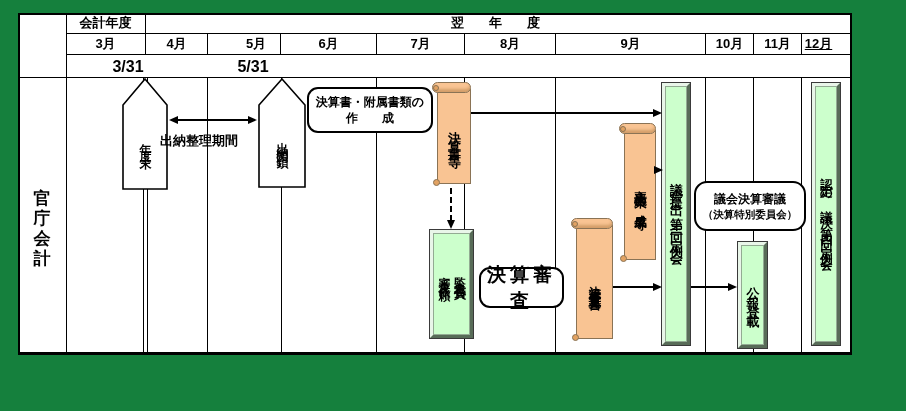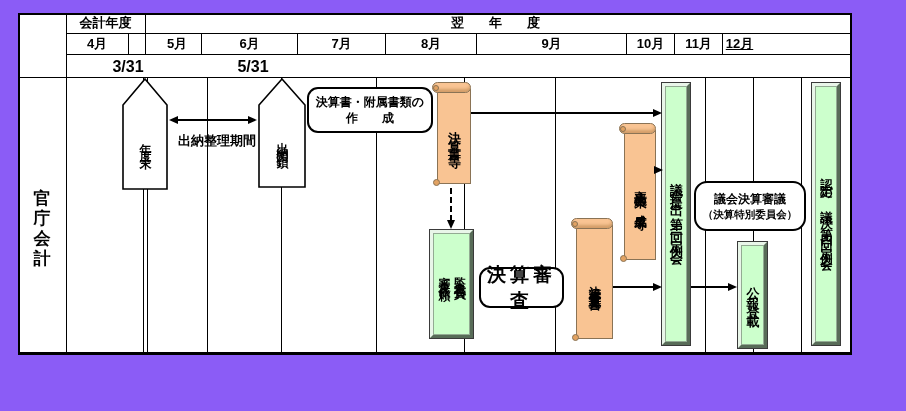--- a/index.html
+++ b/index.html
@@ -4,21 +4,21 @@
 <style>
   :root{
     --scroll-fill:#F9C493;
     --scroll-line:#8A7355;
     --scroll-curl:#E2A262;
     --green-fill:#CCFFCC;
     --ink:#000;
   }
   *{margin:0;padding:0;box-sizing:border-box;}
   body{background:#fff;font-family:"Liberation Sans","DejaVu Sans",sans-serif;color:var(--ink);}
-  #app{position:relative;width:906px;height:411px;background:#8b5cf6;overflow:hidden;font-weight:bold;}
+  #app{position:relative;width:906px;height:411px;background:#15803d;overflow:hidden;font-weight:bold;}
   .abs{position:absolute;}
   
   .frame{left:18px;top:13px;width:834px;height:342px;border:2px solid #000;border-bottom-width:3px;background:#fff;}
   .hline{background:#000;height:1px;z-index:1;}
   .vline{background:#000;width:1px;z-index:1;}
   
   .hcell{display:flex;align-items:center;justify-content:center;font-size:13px;}
   .mrow{left:66px;top:33px;width:786px;height:21px;display:flex;z-index:2;}
   .mcell{display:flex;align-items:center;justify-content:center;font-size:13px;border-left:1px solid #000;}
   .mcell:first-child{border-left:none;}
@@ -64,20 +64,21 @@
   <div class="abs vline" style="left:145px;top:13px;height:41px;"></div>
 
   <div class="abs hcell" style="left:66px;top:13px;width:79px;height:20px;">
       <span>会計年度</span>
     </div>
   <div class="abs hcell" style="left:145px;top:13px;width:707px;height:20px;letter-spacing:6px;">
       <span>翌　年　度</span>
     </div>
 
   <div class="abs mrow">
+      <div class="mcell" style="width: 79px;">3月</div>
       <div class="mcell" style="width: 62px;">4月</div>
       <div class="mcell" style="width: 73px; padding-left: 24px;">5月</div>
       <div class="mcell" style="width: 96px;">6月</div>
       <div class="mcell" style="width: 88px;">7月</div>
       <div class="mcell" style="width: 91px;">8月</div>
       <div class="mcell" style="width: 150px;">9月</div>
       <div class="mcell" style="width: 48px;">10月</div>
       <div class="mcell" style="width: 48px;">11月</div>
       <div class="mcell" style="width: 34px; text-decoration: underline;">12月</div>
     </div>
@@ -110,21 +111,21 @@
   <div class="abs banner" style="left:258px;top:78px;width:48px;height:110px;">
     <svg width="48" height="110" viewBox="0 0 48 110" preserveAspectRatio="none">
         <polygon points="24,1 47,27 47,109 1,109 1,27" fill="#fff" stroke="#000" stroke-width="1.6"></polygon>
       </svg>
     <div class="btxt" style="letter-spacing:5px;">出納閉鎖</div>
   </div>
 
   <div class="abs tri-l" style="left:169px;top:116px;"></div>
   <div class="abs aline" style="left:176px;top:119px;width:74px;"></div>
   <div class="abs tri-r" style="left:248px;top:116px;"></div>
-  <div class="abs lbl" style="left:174px;top:132px;width:86px;text-align:center;font-size:13px;">出納整理期間</div>
+  <div class="abs lbl" style="left:156px;top:132px;width:86px;text-align:center;font-size:13px;">出納整理期間</div>
 
   <div class="abs rbox" style="left:307px;top:87px;width:126px;height:46px;font-size:12px;">
     <div>決算書・附属書類の</div>
     <div>作　　成</div>
   </div>
 
   <div class="abs scroll" style="left:432px;top:82px;width:39px;height:104px;">
     <div class="sbody"></div>
     <div class="sroll"></div>
     <div class="curl-t"></div>

